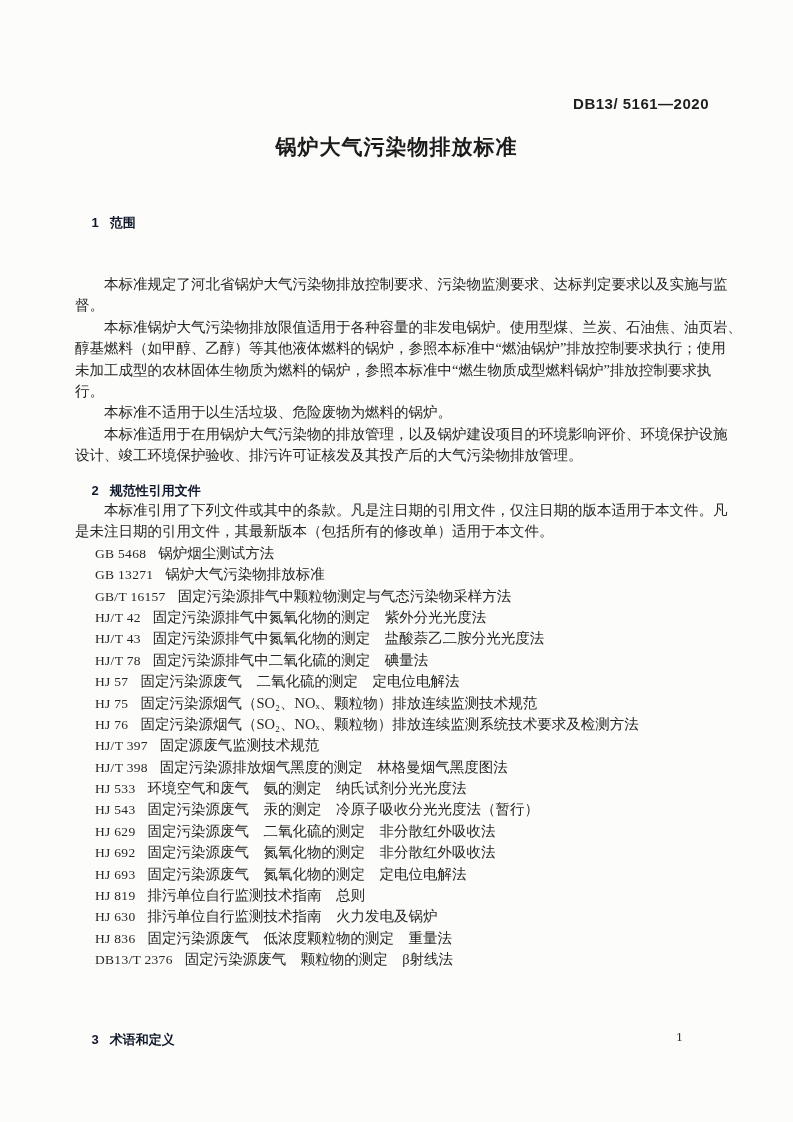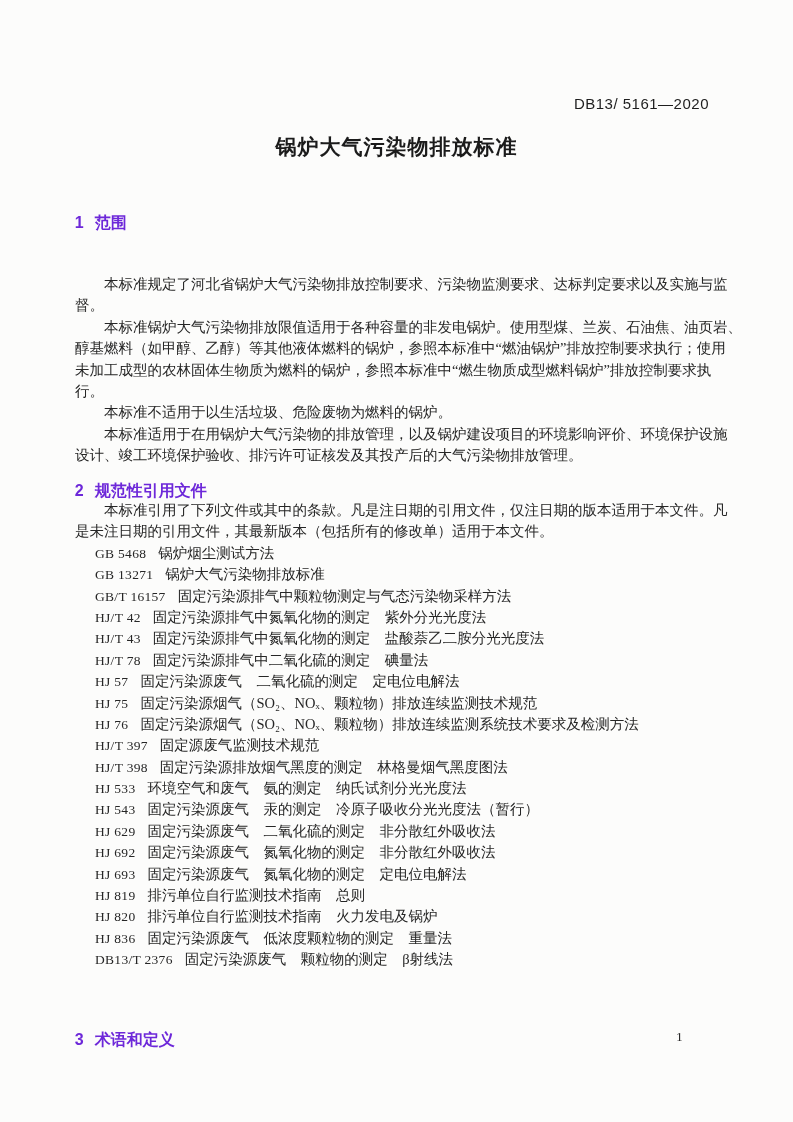--- a/index.html
+++ b/index.html
@@ -15,46 +15,46 @@
     background: #fcfcfb;
     overflow: hidden;
     font-family: "Liberation Serif", "DejaVu Serif", serif;
     color: #262626;
   }
   .header-code {
     position: absolute;
     top: 95px;
     right: 84px;
     font-family: "Liberation Sans", "DejaVu Sans", sans-serif;
-    font-weight: normal;
+    font-weight: bold;
     font-size: 15px;
     letter-spacing: 0.5px;
     color: #1e1e1e;
     white-space: pre;
   }
   .doc-title {
     position: absolute;
     top: 133px;
     left: 0;
     right: 0;
     text-align: center;
     font-family: "Liberation Sans", "DejaVu Sans", sans-serif;
     font-weight: bold;
     font-size: 21px;
     letter-spacing: 1px;
     color: #1b1b1b;
     line-height: 28px;
   }
   .sec-heading {
     position: absolute;
-    left: 57px;
+    left: 77px;
     font-family: "Liberation Sans", "DejaVu Sans", sans-serif;
     font-weight: bold;
-    font-size: 16px;
-    color: #6d28d9;
+    font-size: 13px;
+    color: #0f172a;
     line-height: 20px;
     white-space: pre;
   }
   .sec-heading .num {
     display: inline-block;
     margin-right: 11px;
   }
   #heading-s1 { top: 193px; }
   #heading-s2 { top: 461px; }
   #heading-s3 { top: 1010px; }
@@ -128,21 +128,21 @@
       <div class="line ref"><span class="code">HJ 75</span><span class="title">固定污染源烟气（SO₂、NOₓ、颗粒物）排放连续监测技术规范</span></div>
       <div class="line ref"><span class="code">HJ 76</span><span class="title">固定污染源烟气（SO₂、NOₓ、颗粒物）排放连续监测系统技术要求及检测方法</span></div>
       <div class="line ref"><span class="code">HJ/T 397</span><span class="title">固定源废气监测技术规范</span></div>
       <div class="line ref"><span class="code">HJ/T 398</span><span class="title">固定污染源排放烟气黑度的测定　林格曼烟气黑度图法</span></div>
       <div class="line ref"><span class="code">HJ 533</span><span class="title">环境空气和废气　氨的测定　纳氏试剂分光光度法</span></div>
       <div class="line ref"><span class="code">HJ 543</span><span class="title">固定污染源废气　汞的测定　冷原子吸收分光光度法（暂行）</span></div>
       <div class="line ref"><span class="code">HJ 629</span><span class="title">固定污染源废气　二氧化硫的测定　非分散红外吸收法</span></div>
       <div class="line ref"><span class="code">HJ 692</span><span class="title">固定污染源废气　氮氧化物的测定　非分散红外吸收法</span></div>
       <div class="line ref"><span class="code">HJ 693</span><span class="title">固定污染源废气　氮氧化物的测定　定电位电解法</span></div>
       <div class="line ref"><span class="code">HJ 819</span><span class="title">排污单位自行监测技术指南　总则</span></div>
-      <div class="line ref"><span class="code">HJ 820</span><span class="title">排污单位自行监测技术指南　火力发电及锅炉</span></div>
+      <div class="line ref"><span class="code">HJ 630</span><span class="title">排污单位自行监测技术指南　火力发电及锅炉</span></div>
       <div class="line ref"><span class="code">HJ 836</span><span class="title">固定污染源废气　低浓度颗粒物的测定　重量法</span></div>
       <div class="line ref"><span class="code">DB13/T 2376</span><span class="title">固定污染源废气　颗粒物的测定　β射线法</span></div>
     </div>
 
   <div class="sec-heading" id="heading-s3">
     <span class="num">3</span><span>术语和定义</span>
   </div>
 
   <div class="page-number">1</div>
 

